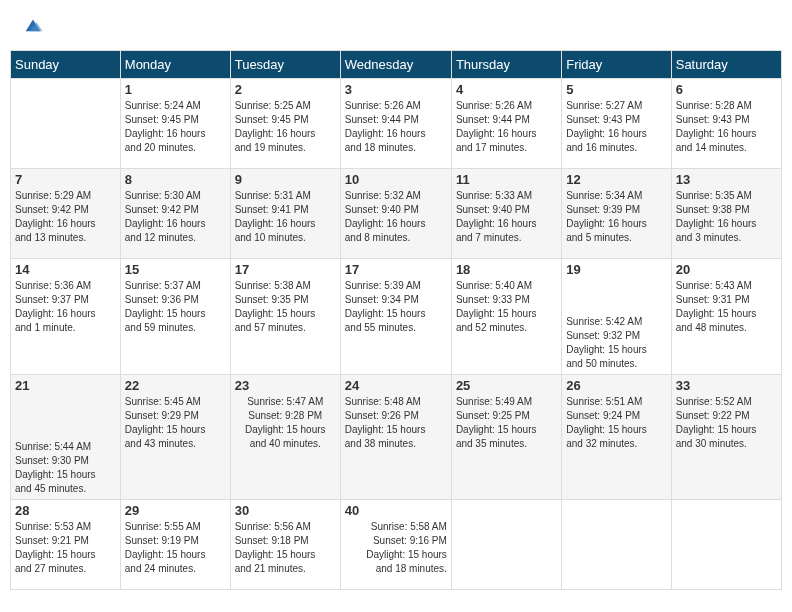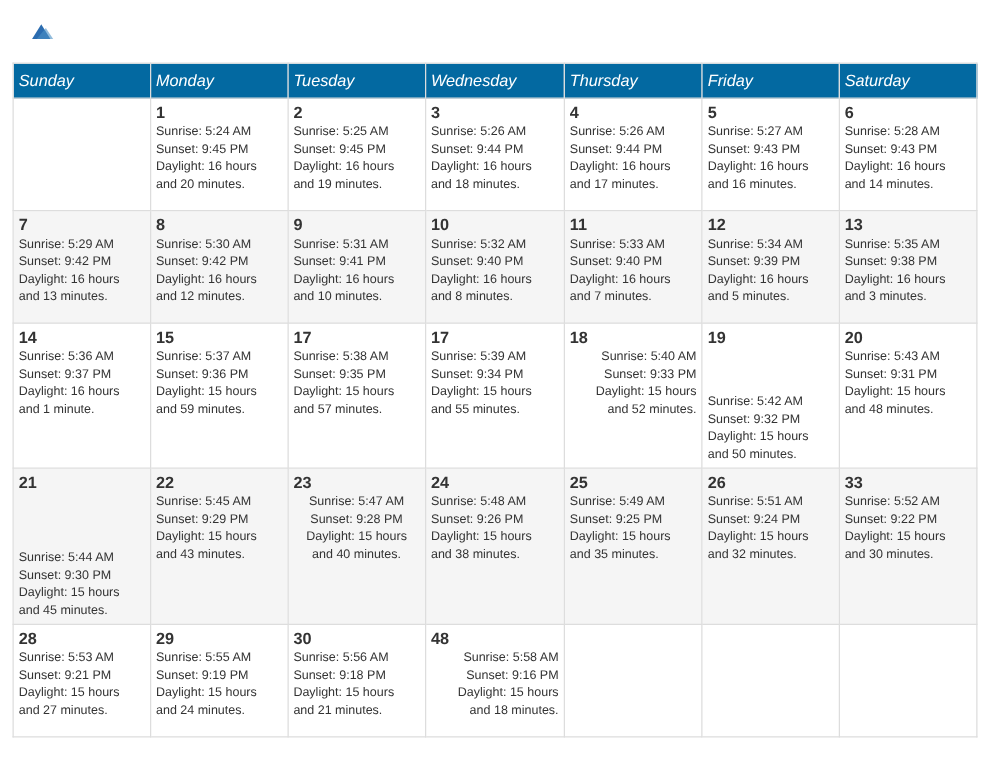--- a/index.html
+++ b/index.html
@@ -90,22 +90,21 @@
     .empty-cell {
       background: #f9f9f9;
     }
     tr:nth-child(even) td {
       background: #f5f5f5;
     }
     tr:nth-child(odd) td {
       background: #fff;
     }
     .calendar thead tr th {
-      background: #0369a1;
-      font-style: italic;
+      background: #0c4a6e;
     }
   </style>
 </head>
 <body>
 
 <div class="header">
   <div class="logo">
     <div class="logo-text">
       <svg class="logo-icon" viewBox="0 0 30 30" xmlns="http://www.w3.org/2000/svg">
         <polygon points="5,22 15,6 25,22" fill="#2b6cb0"></polygon>
@@ -254,21 +253,21 @@
         </td>
         <td>
           <span class="day-num">17</span>
           <div class="day-info" style="white-space: pre-line;">Sunrise: 5:39 AM
 Sunset: 9:34 PM
 Daylight: 15 hours
 and 55 minutes.</div>
         </td>
         <td>
           <span class="day-num">18</span>
-          <div class="day-info" style="white-space: pre-line; text-align: right;">Sunrise: 5:40 AM
+          <div class="day-info" style="white-space: pre-line;">Sunrise: 5:40 AM
 Sunset: 9:33 PM
 Daylight: 15 hours
 and 52 minutes.</div>
         </td>
         <td>
           <span class="day-num">19</span>
           <div class="day-info" style="white-space: pre-line; margin-top: 38px;">Sunrise: 5:42 AM
 Sunset: 9:32 PM
 Daylight: 15 hours
 and 50 minutes.</div>
@@ -348,21 +347,21 @@
 and 24 minutes.</div>
         </td>
         <td>
           <span class="day-num">30</span>
           <div class="day-info" style="white-space: pre-line;">Sunrise: 5:56 AM
 Sunset: 9:18 PM
 Daylight: 15 hours
 and 21 minutes.</div>
         </td>
         <td>
-          <span class="day-num">48</span>
+          <span class="day-num">40</span>
           <div class="day-info" style="white-space: pre-line; text-align: right;">Sunrise: 5:58 AM
 Sunset: 9:16 PM
 Daylight: 15 hours
 and 18 minutes.</div>
         </td>
         <td class="empty-cell"></td>
         <td class="empty-cell"></td>
         <td class="empty-cell"></td>
       </tr>
     </tbody>

